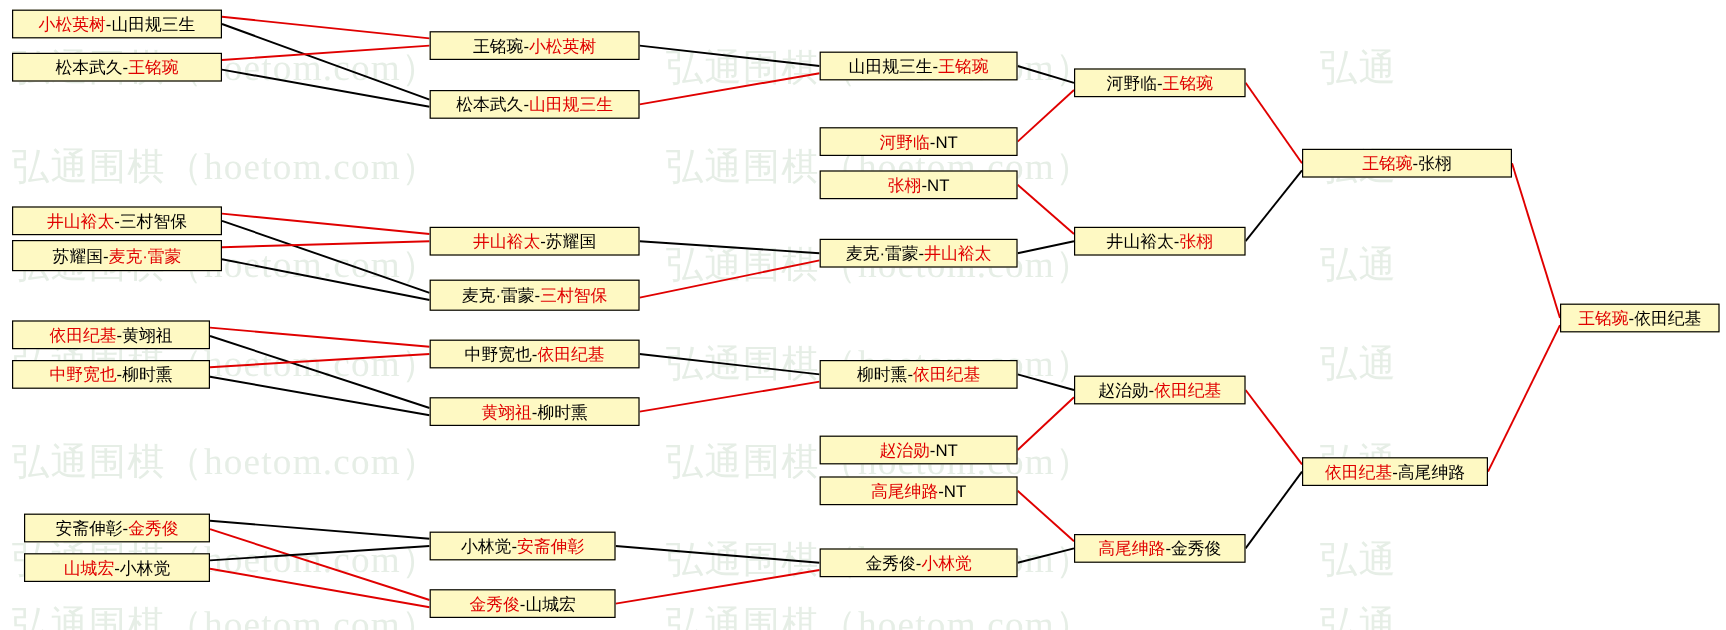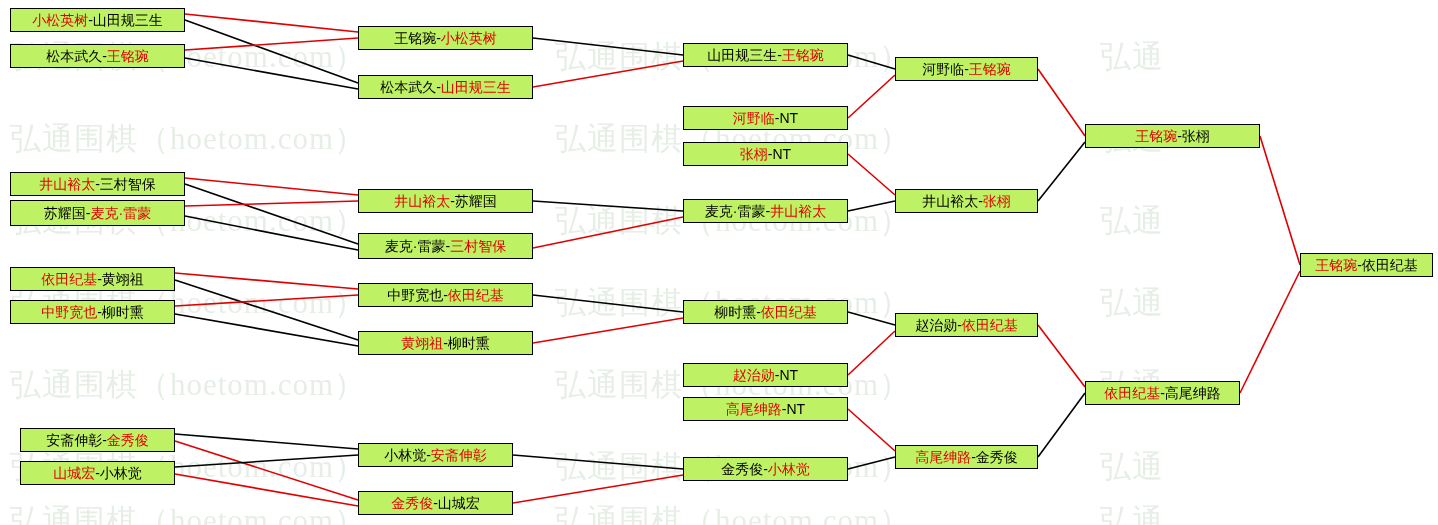--- a/index.html
+++ b/index.html
@@ -18,21 +18,21 @@
     font-size:31px;
     white-space:nowrap;
     user-select:none;
     letter-spacing:1px;
   }
   svg.lines{position:absolute;left:0;top:0;width:1438px;height:525px;pointer-events:none;}
   .node{
     position:absolute;
     box-sizing:border-box;
     border:1px solid #000;
-    background:#bef264;
+    background:#fef9c3;
     display:flex;align-items:center;justify-content:center;
     font-size:14px;
     color:#000;
     white-space:nowrap;
     line-height:1;
   }
   .node .w{color:#e00000;}
   .node .l{color:#000000;}
   .node .sep{color:#000000;}
 </style>

